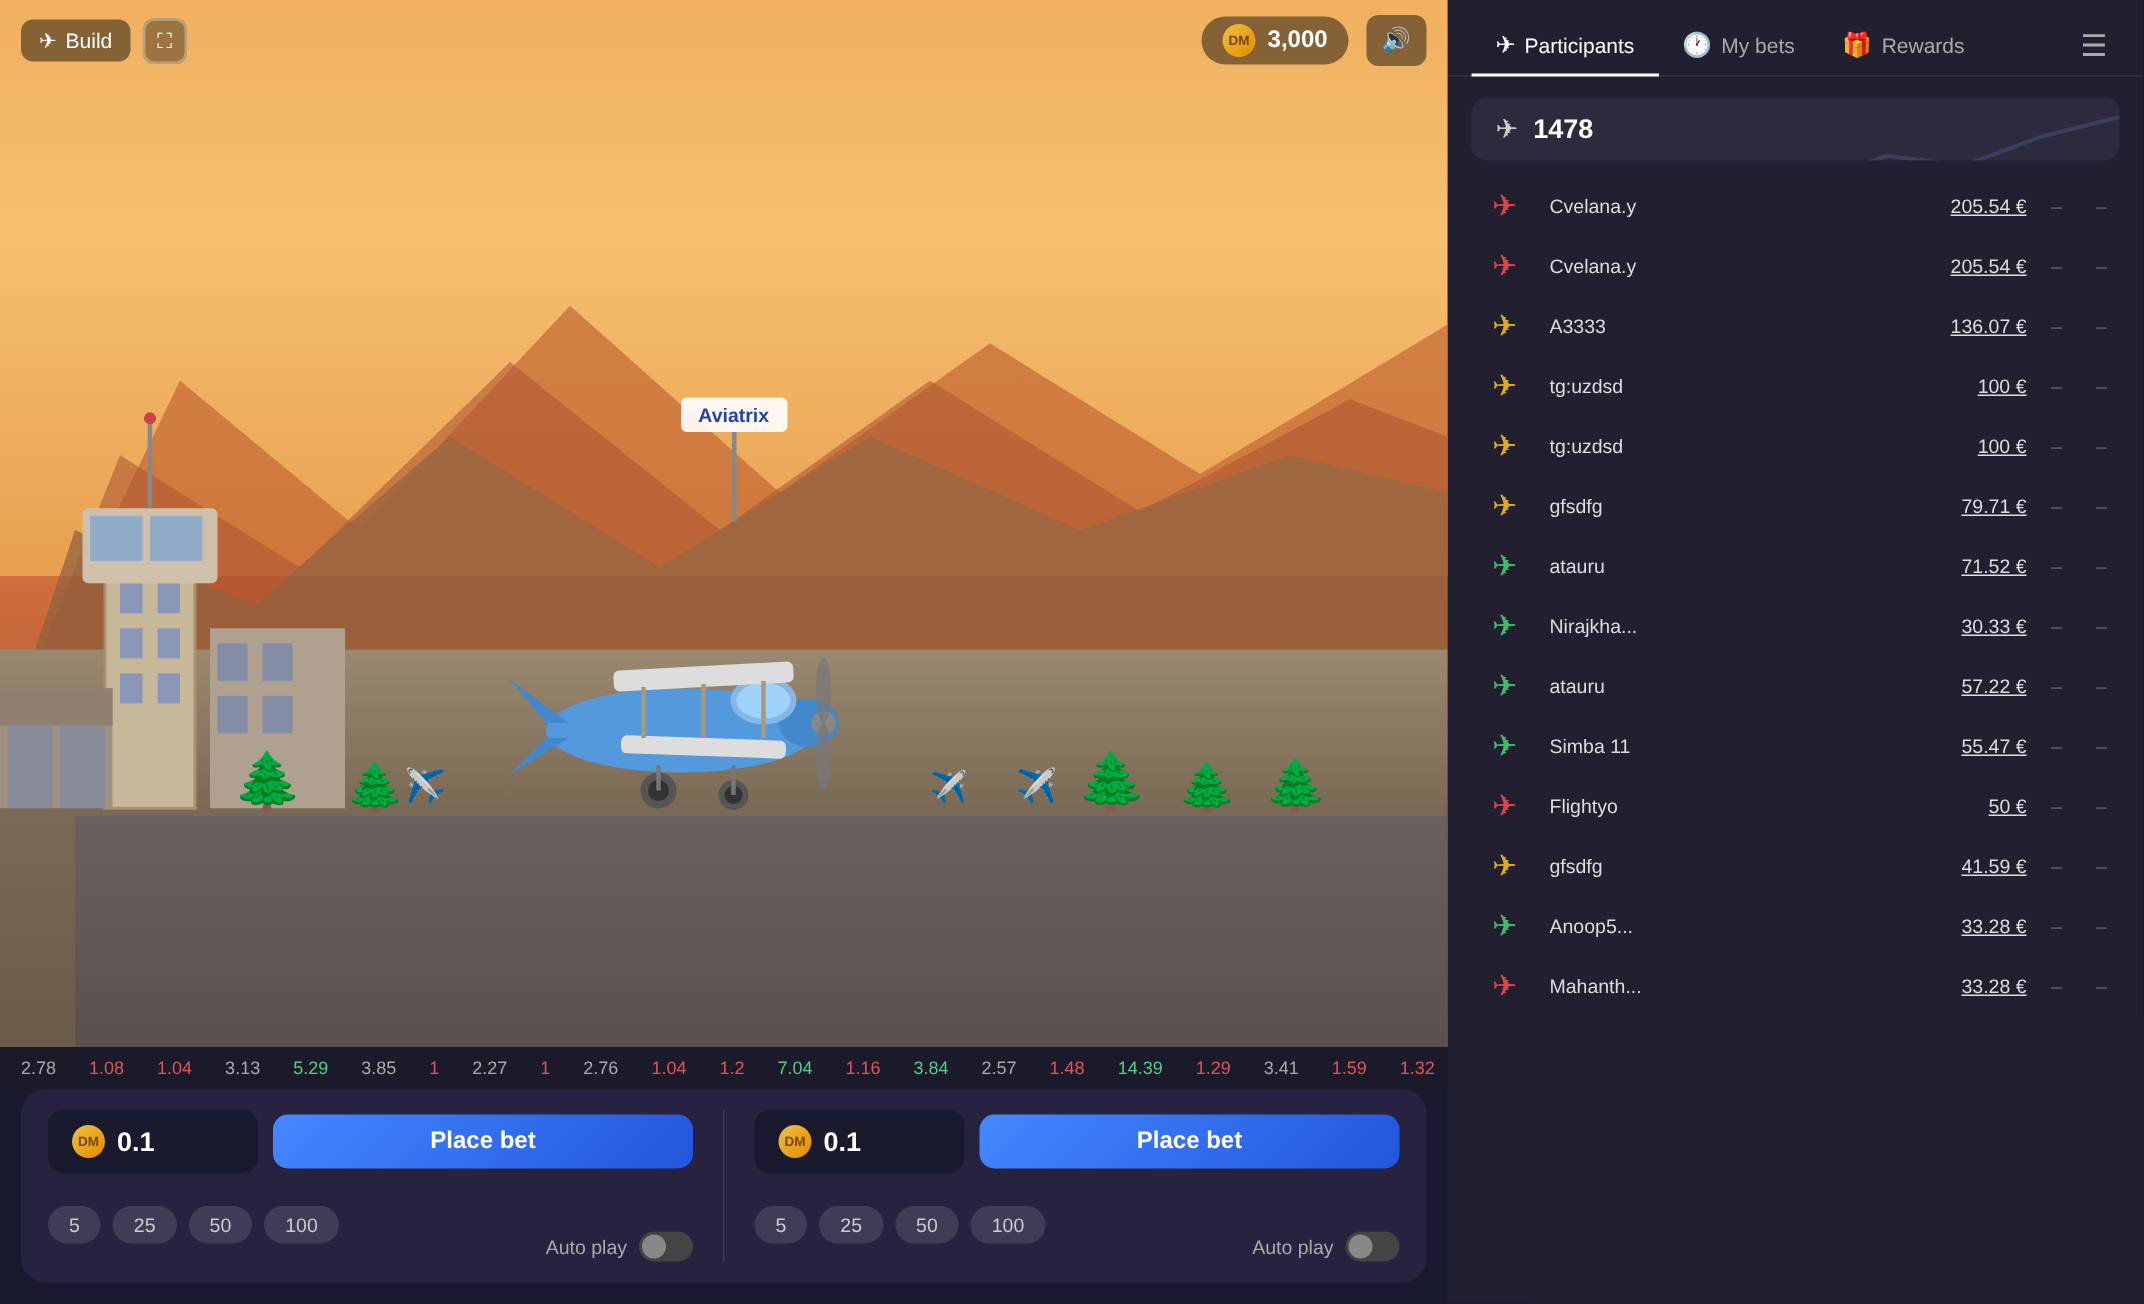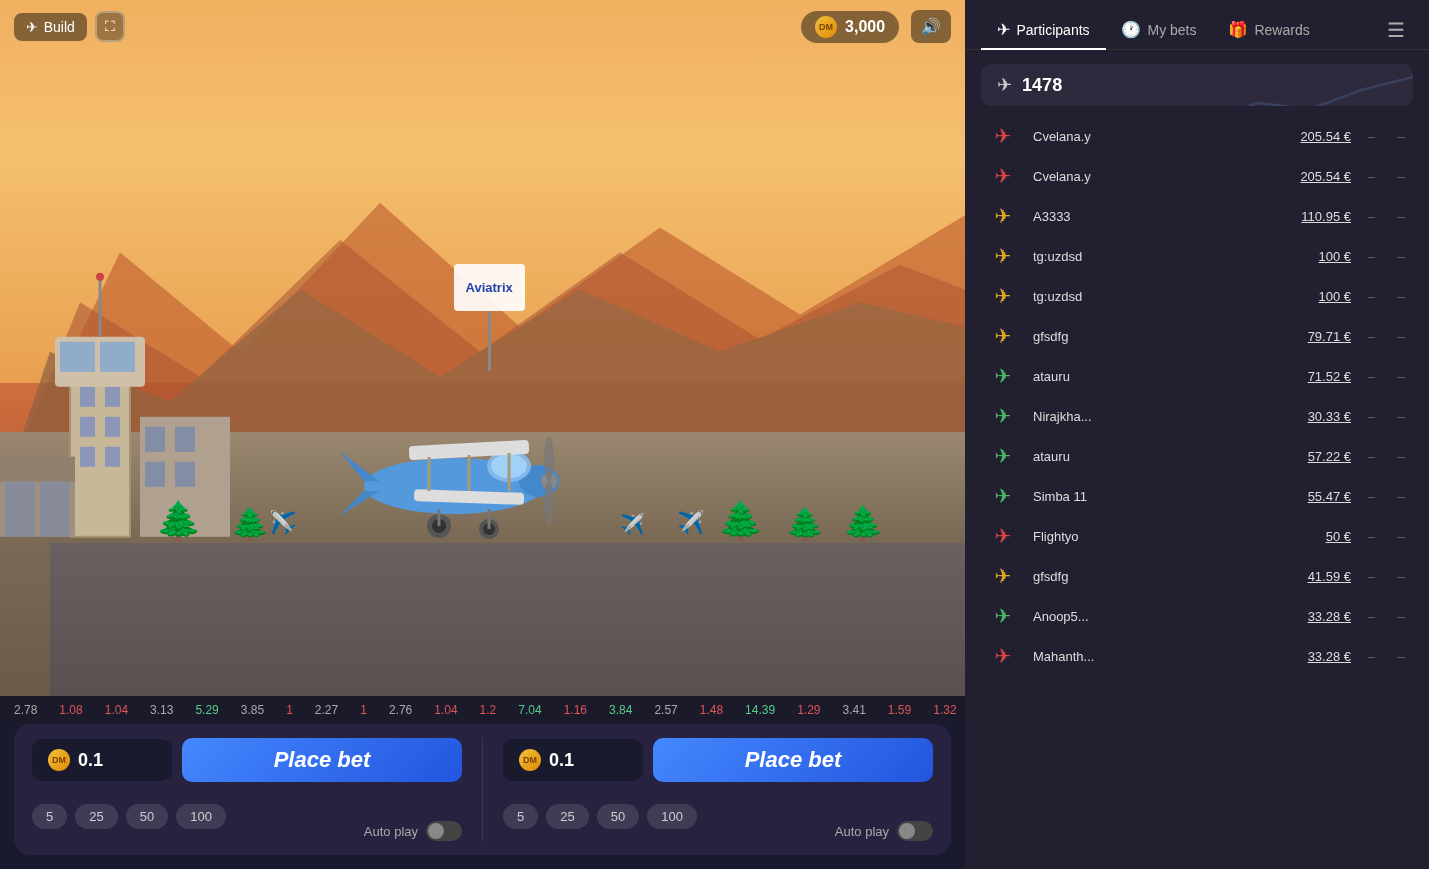--- a/index.html
+++ b/index.html
@@ -133,21 +133,21 @@
       left: 47%;
       display: flex;
       flex-direction: column;
       align-items: center;
       gap: 0;
     }
 
     .banner-flag {
       background: rgba(255,255,255,0.9);
       border-radius: 4px;
-      padding: 16px 12px;
+      padding: 4px 12px;
       font-size: 13px;
       font-weight: bold;
       color: #2244aa;
       white-space: nowrap;
     }
 
     .banner-pole {
       width: 3px;
       height: 60px;
       background: #888;
@@ -212,26 +212,25 @@
       color: #fff;
       font-size: 18px;
       font-weight: bold;
     }
 
     .place-bet-btn {
       background: linear-gradient(135deg, #4488ff, #2255dd);
       border: none;
       border-radius: 10px;
       color: #fff;
-      font-size: 22px;
+      font-size: 16px;
       font-weight: bold;
       padding: 9px 32px;
       cursor: pointer;
       flex: 1;
-      font-style: italic;
     }
 
     .quick-amounts {
       display: flex;
       gap: 8px;
       align-items: center;
     }
 
     .quick-btn {
       background: rgba(255,255,255,0.12);
@@ -676,21 +675,21 @@
         <span class="participant-name">Cvelana.y</span>
         <span class="participant-amount">205.54 €</span>
         <span class="participant-dash">–</span>
         <span class="participant-dash">–</span>
       </div>
       <div class="participant-row">
         <div class="plane-avatar">
           <span style="color: rgb(221, 170, 34); font-size: 20px;">✈</span>
         </div>
         <span class="participant-name">A3333</span>
-        <span class="participant-amount">110.95 €</span>
+        <span class="participant-amount">136.07 €</span>
         <span class="participant-dash">–</span>
         <span class="participant-dash">–</span>
       </div>
       <div class="participant-row">
         <div class="plane-avatar">
           <span style="color: rgb(221, 170, 34); font-size: 20px;">✈</span>
         </div>
         <span class="participant-name">tg:uzdsd</span>
         <span class="participant-amount">100 €</span>
         <span class="participant-dash">–</span>

